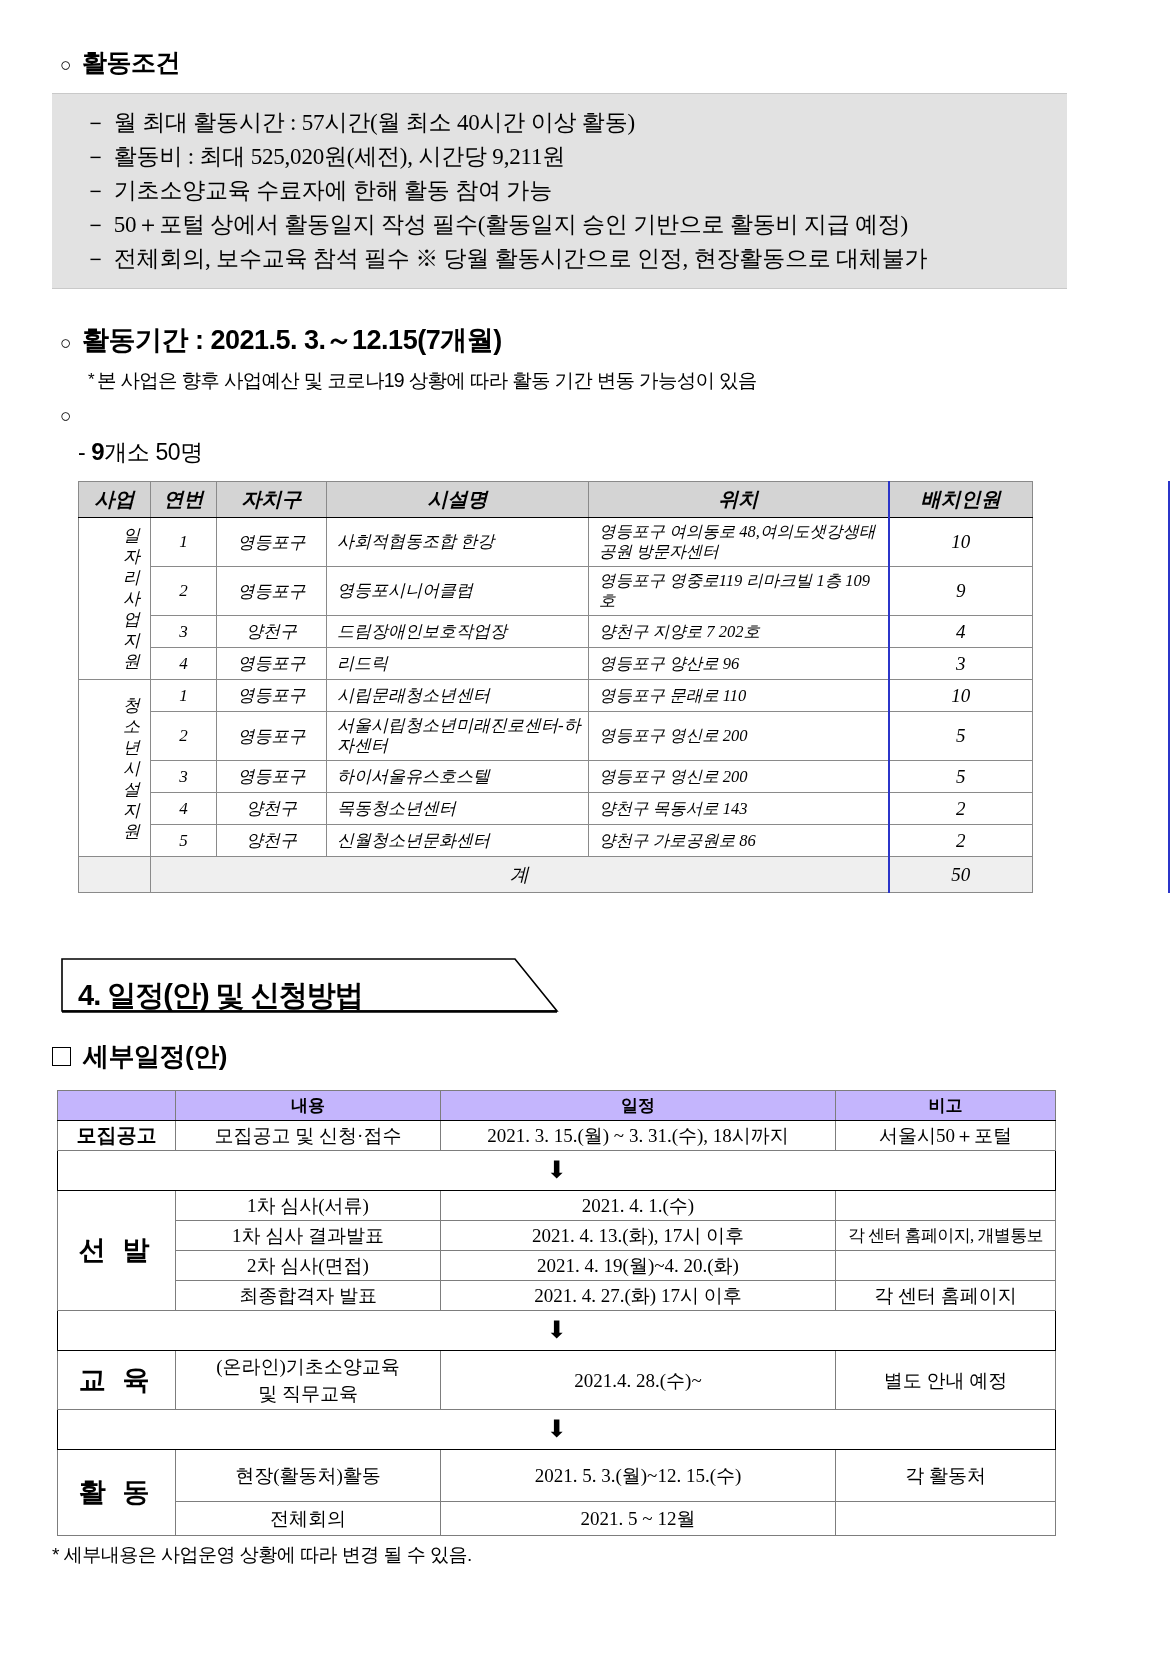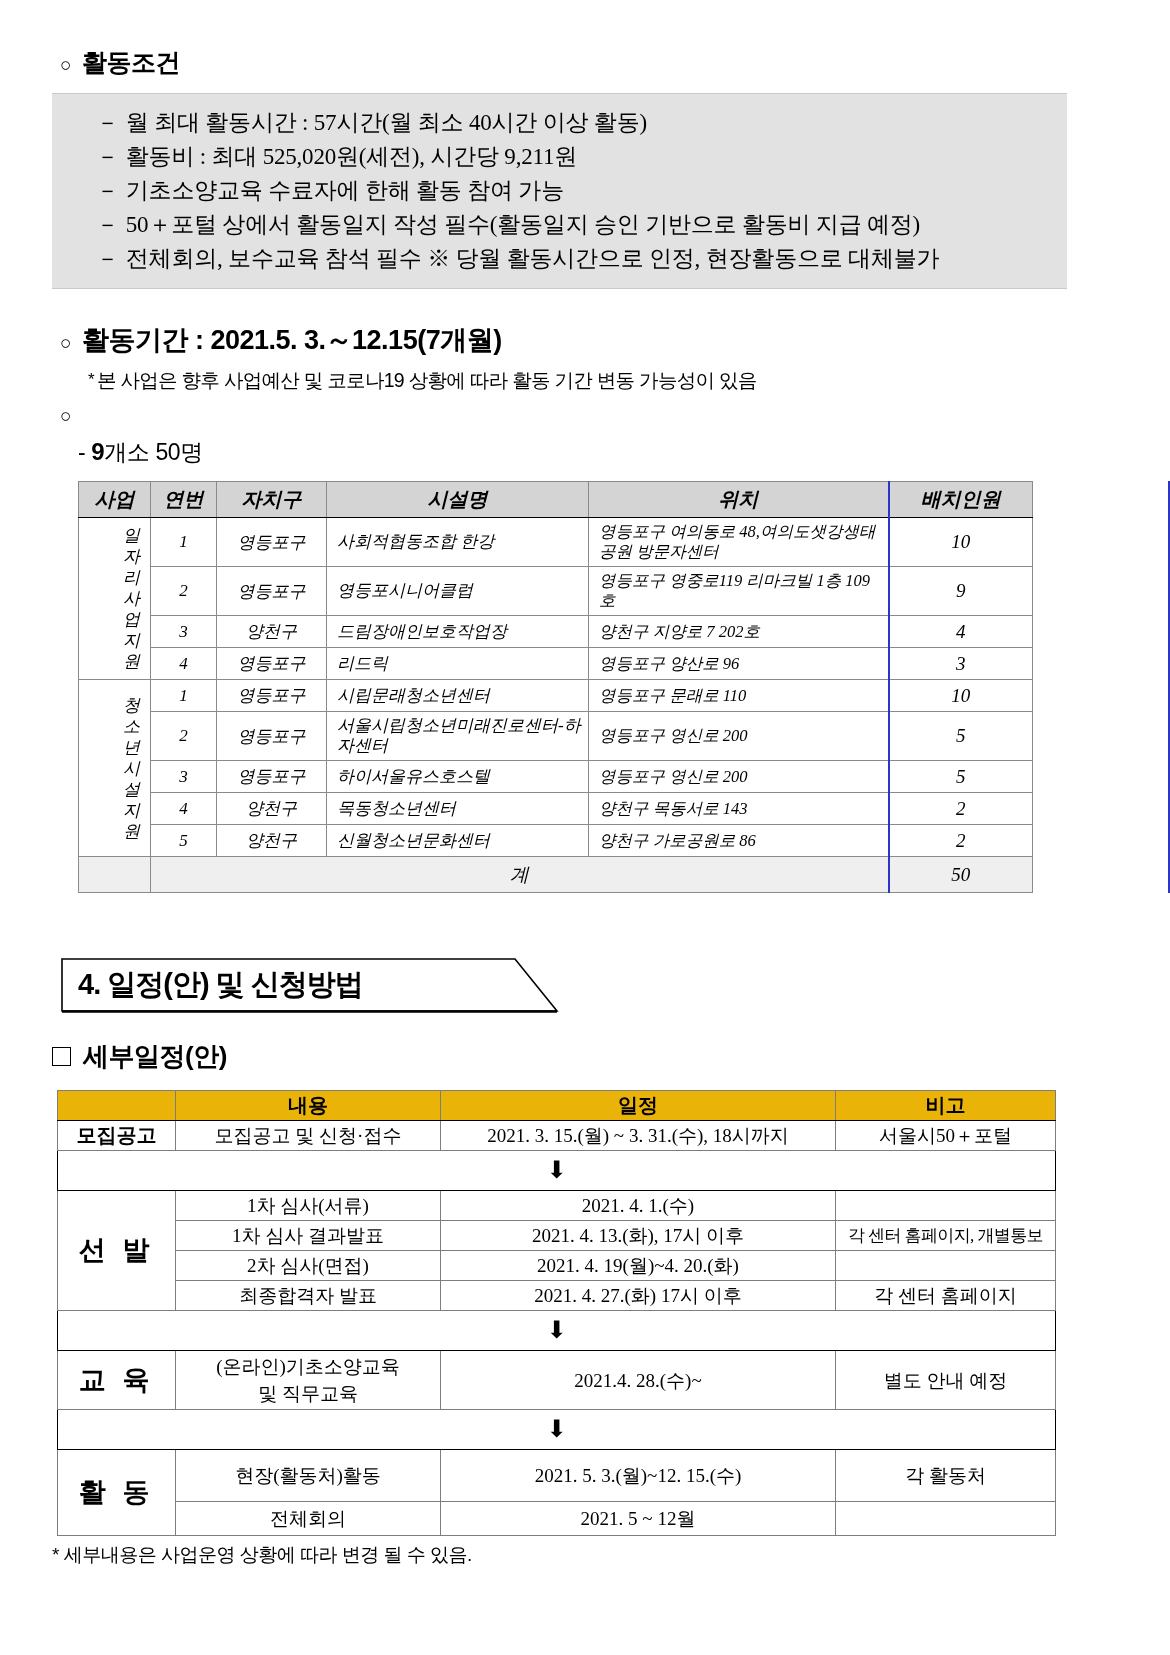--- a/index.html
+++ b/index.html
@@ -39,21 +39,21 @@
     line-height: 1;
   }
 
   
   .cond-box {
     margin: 14px 0 0 52px;
     width: 1015px;
     background: #e2e2e2;
     border-top: 1px solid #c9c9c9;
     border-bottom: 1px solid #c9c9c9;
-    padding: 12px 0 12px 16px;
+    padding: 12px 0 12px 4px;
     box-sizing: border-box;
   }
   .cond-line {
     font-family: "Liberation Serif", "DejaVu Serif", serif;
     font-size: 23px;
     line-height: 34px;
     padding-left: 28px;
     white-space: nowrap;
     letter-spacing: -0.2px;
   }
@@ -148,21 +148,21 @@
   .banner-wrap {
     margin: 64px 0 0 60px;
     position: relative;
     width: 500px;
     height: 56px;
   }
   .banner-wrap svg { position:absolute; top:0; left:0;}
   .banner-text {
     position: absolute;
     left: 18px;
-    top: 8px;
+    top: 19px;
     font-family: "Liberation Sans", "DejaVu Sans", sans-serif;
     font-weight: bold;
     font-size: 29px;
     letter-spacing: -1px;
   }
 
   .box-head {
     display: flex;
     align-items: center;
     margin: 26px 0 0 52px;
@@ -189,25 +189,25 @@
   table.sched th, table.sched td {
     border: 1px solid #7d7d7d;
     font-size: 19px;
     text-align: center;
     vertical-align: middle;
     padding: 2px 4px;
     box-sizing: border-box;
     line-height: 25px;
   }
   table.sched thead th {
-    background: #eab308;
+    background: #c4b5fd;
     font-weight: bold;
     height: 22px;
     border-bottom: 1.6px solid #000;
-    font-size: 20px;
+    font-size: 17px;
   }
   table.sched td.stage {
     font-size: 27px;
     font-weight: bold;
     letter-spacing: 5px;
   }
   table.sched td.stage-plain { font-size: 20px; font-weight: bold; }
   table.sched tr.arrow-row td {
     height: 40px;
     border-left: 1.8px solid #000;

